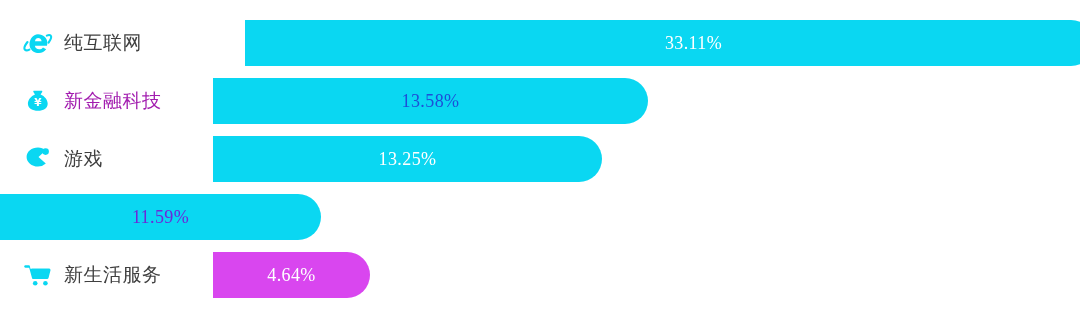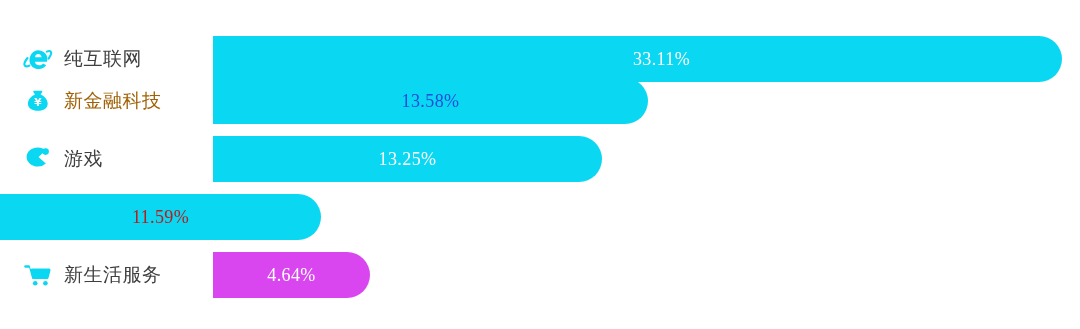--- a/index.html
+++ b/index.html
@@ -90,21 +90,21 @@
     letter-spacing: 0.4px;
     font-family: "Liberation Serif", "DejaVu Serif", serif;
     white-space: nowrap;
   }
 </style>
 </head>
 <body>
 
 <div id="chart-root" style="background: rgb(255, 255, 255);">
 
-  <div class="bar-row" style="top:36px;">
+  <div class="bar-row" style="top:20px;gap:32px;">
     <div class="row-label-zone">
       <span class="row-icon">
         <svg width="32" height="32" viewBox="0 0 32 32" aria-hidden="true">
           <path d="M16 7.2c5.2 0 9.4 3.7 9.4 8.6 0 1-.2 2-.5 2.9h-12c.2 2.2 2 3.6 4.2 3.6 1.7 0 3.1-.7 3.9-1.9l3.2 1.8c-1.6 2.4-4.2 3.8-7.3 3.8-5.2 0-9.4-3.7-9.4-8.6S10.8 7.2 16 7.2zm-3 7h6.6c-.3-1.9-1.7-3.1-3.4-3.1s-2.9 1.2-3.2 3.1z" fill="#0ad7f2"></path>
           <path d="M24.8 8.6c1.6-.7 3-.8 3.8 0 1.2 1.2.3 3.9-2 7" fill="none" stroke="#0ad7f2" stroke-width="2.1" stroke-linecap="round"></path>
           <path d="M7.4 22.6c-1.9.9-3.5 1-4.4.1-1.3-1.3-.2-4.3 2.5-7.7" fill="none" stroke="#0ad7f2" stroke-width="2.1" stroke-linecap="round"></path>
         </svg>
       </span>
       <span class="row-label-text" style="color: rgb(64, 64, 64);">纯互联网</span>
     </div>
@@ -116,21 +116,21 @@
   </div>
 
   <div class="bar-row" style="top:78px;">
     <div class="row-label-zone">
       <span class="row-icon">
         <svg width="32" height="32" viewBox="0 0 32 32" aria-hidden="true">
           <path d="M12.4 5.8h7.2c.6 0 .9.6.6 1.1l-1.6 2.5c4.1 1.7 7.1 5.3 7.1 9.3 0 4.4-4.3 7.1-9.7 7.1S5.9 23.1 5.9 18.7c0-4 3-7.6 7.1-9.3l-1.6-2.5c-.3-.5 0-1.1.6-1.1z" fill="#0ad7f2"></path>
           <text x="16" y="21.4" text-anchor="middle" font-size="10.5" font-family="DejaVu Sans, sans-serif" font-weight="bold" fill="#ffffff">¥</text>
         </svg>
       </span>
-      <span class="row-label-text" style="color: #a16207;">新金融科技</span>
+      <span class="row-label-text" style="color: #a21caf;">新金融科技</span>
     </div>
     <div class="bar-track">
       <div class="bar-fill" style="width: 435px; background: rgb(10, 215, 242);">
         <span class="bar-value" style="color: #1d4ed8;">13.58%</span>
       </div>
     </div>
   </div>
 
   <div class="bar-row" style="top:136px;">
     <div class="row-label-zone">
@@ -145,21 +145,21 @@
     <div class="bar-track">
       <div class="bar-fill" style="width: 389px; background: rgb(10, 215, 242);">
         <span class="bar-value" style="color: rgb(255, 255, 255);">13.25%</span>
       </div>
     </div>
   </div>
 
   <div class="bar-row" style="top:194px;">
     <div class="bar-track">
       <div class="bar-fill" style="width: 321px; background: rgb(10, 215, 242);">
-        <span class="bar-value" style="color: #b91c1c;">11.59%</span>
+        <span class="bar-value" style="color: #6d28d9;">11.59%</span>
       </div>
     </div>
   </div>
 
   <div class="bar-row" style="top:252px;">
     <div class="row-label-zone">
       <span class="row-icon">
         <svg width="32" height="32" viewBox="0 0 32 32" aria-hidden="true">
           <path d="M3.4 6.3h3.3c.6 0 1.1.4 1.2 1l.5 2.4h18.9c.8 0 1.4.8 1.2 1.6l-2 7.6c-.2.6-.7 1-1.3 1H11.2c-.6 0-1.1-.4-1.2-1L7.2 8.8H3.4c-.7 0-1.2-.6-1.2-1.2s.5-1.3 1.2-1.3z" fill="#0ad7f2"></path>
           <rect x="9.8" y="9.7" width="18" height="3.4" fill="#0ad7f2"></rect>

